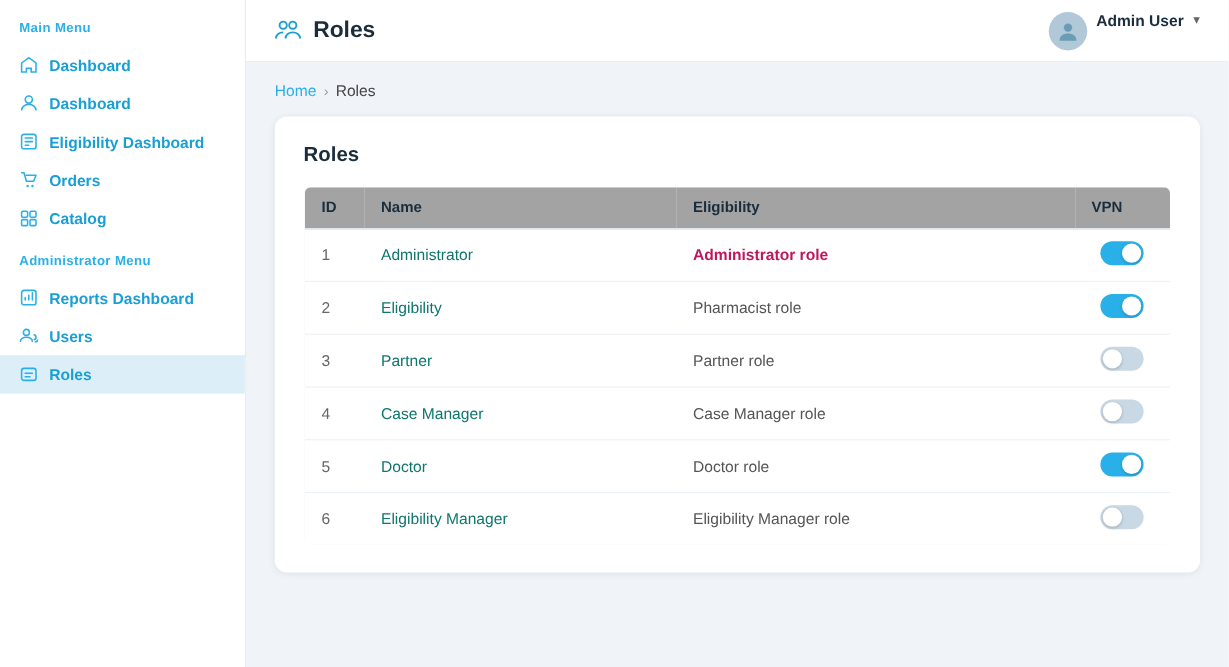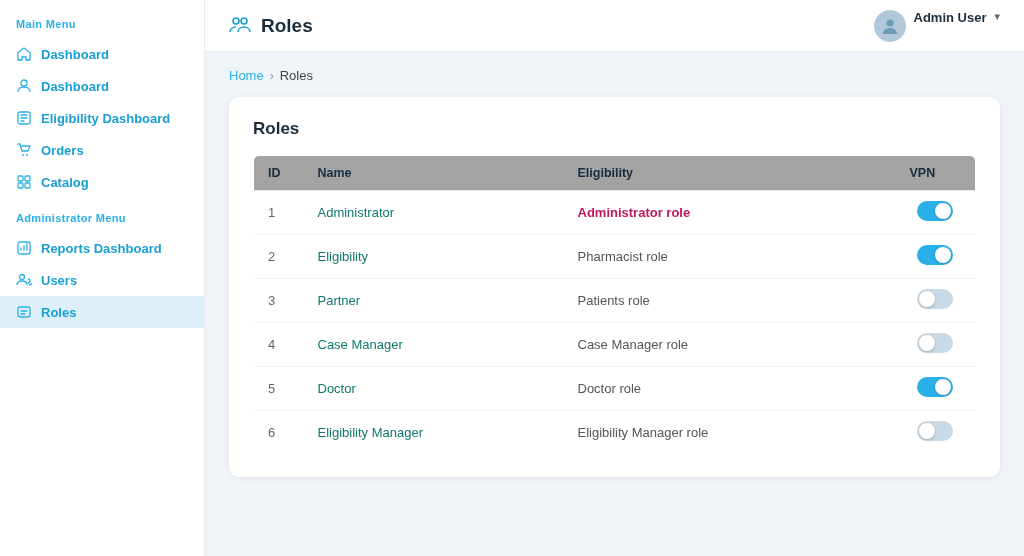--- a/index.html
+++ b/index.html
@@ -379,21 +379,21 @@
               <td style="color: rgb(85, 85, 85);">Pharmacist role</td>
               <td style="text-align: center;"><label class="toggle">
                   <div class="toggle-track">
                     <div class="toggle-knob"></div>
                   </div>
                 </label></td>
             </tr>
             <tr>
               <td style="color: rgb(102, 102, 102);">3</td>
               <td>Partner</td>
-              <td style="color: rgb(85, 85, 85);">Patients role</td>
+              <td style="color: rgb(85, 85, 85);">Partner role</td>
               <td style="text-align: center;"><label class="toggle">
                   <div class="toggle-track off">
                     <div class="toggle-knob"></div>
                   </div>
                 </label></td>
             </tr>
             <tr>
               <td style="color: rgb(102, 102, 102);">4</td>
               <td>Case Manager</td>
               <td style="color: rgb(85, 85, 85);">Case Manager role</td>

